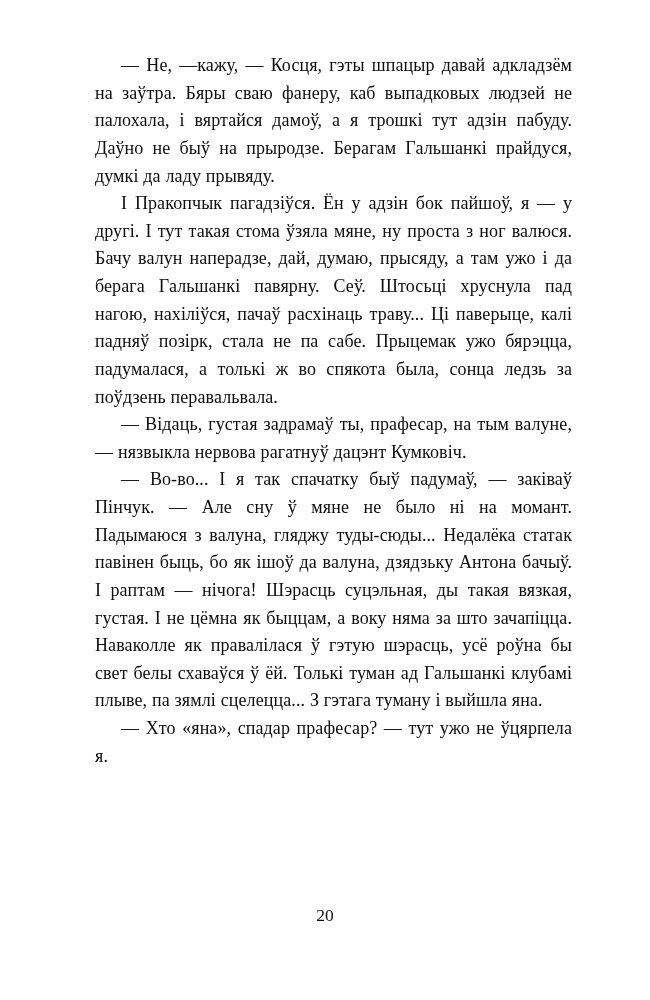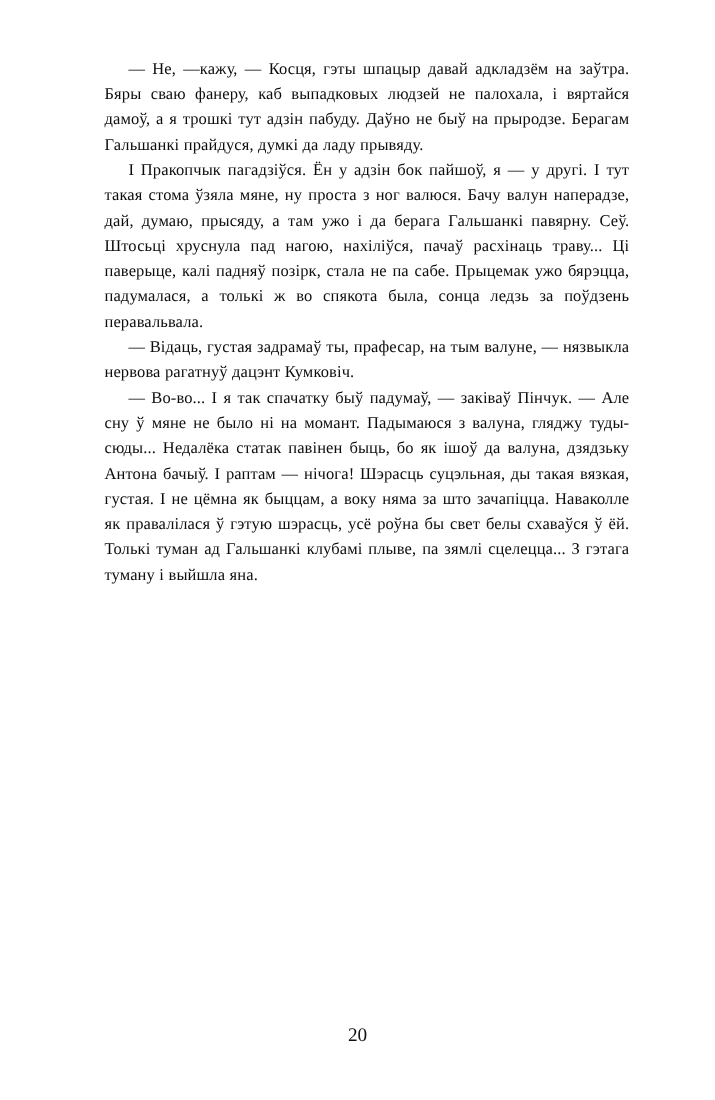--- a/index.html
+++ b/index.html
@@ -18,51 +18,52 @@
   .page {
     position: absolute;
     left: 0;
     top: 0;
     width: 650px;
     height: 1000px;
     box-sizing: border-box;
     padding: 52px 78px 0 95px;
   }
   .body-text {
-    font-size: 15px;
+    font-size: 18px;
     line-height: 1.535;
     text-align: justify;
     text-justify: inter-word;
     hyphens: manual;
     color: #0d0d0d;
   }
   .body-text p {
     margin: 0;
     text-indent: 1.45em;
     letter-spacing: 0.1px;
     word-spacing: 0.2px;
   }
   .folio {
     position: absolute;
     left: 0;
     right: 0;
-    top: 930px;
+    top: 905px;
     text-align: center;
     font-size: 17.5px;
     color: #111111;
     font-family: "Liberation Serif", "DejaVu Serif", serif;
   }
 </style>
 </head>
 <body>
 
 <div class="page">
 
   <div class="body-text">
     <p>— Не, —кажу, — Косця, гэты шпацыр давай адкладзём на заўтра. Бяры сваю фанеру, каб выпадковых людзей не палохала, і вяртайся дамоў, а я трошкі тут адзін пабуду. Даўно не быў на прыродзе. Берагам Гальшанкі прайдуся, думкі да ладу прывяду.</p>
     <p>І Пракопчык пагадзіўся. Ён у адзін бок пайшоў, я — у другі. І тут такая стома ўзяла мяне, ну проста з ног валюся. Бачу валун наперадзе, дай, думаю, прысяду, а там ужо і да берага Гальшанкі павярну. Сеў. Штосьці хруснула пад нагою, нахіліўся, пачаў расхінаць траву... Ці паверыце, калі падняў позірк, стала не па сабе. Прыцемак ужо бярэцца, падумалася, а толькі ж во спякота была, сонца ледзь за поўдзень перавальвала.</p>
     <p>— Відаць, густая задрамаў ты, прафесар, на тым валуне, — нязвыкла нервова рагатнуў дацэнт Кумковіч.</p>
     <p>— Во-во... І я так спачатку быў падумаў, — заківаў Пінчук. — Але сну ў мяне не было ні на момант. Падымаюся з валуна, гляджу туды-сюды... Недалёка статак павінен быць, бо як ішоў да валуна, дзядзьку Антона бачыў. І раптам — нічога! Шэрасць суцэльная, ды такая вязкая, густая. І не цёмна як быццам, а воку няма за што зачапіцца. Наваколле як правалілася ў гэтую шэрасць, усё роўна бы свет белы схаваўся ў ёй. Толькі туман ад Гальшанкі клубамі плыве, па зямлі сцелецца... З гэтага туману і выйшла яна.</p>
+    <p>— Хто «яна», спадар прафесар? — тут ужо не ўцярпела я.</p>
   </div>
 
   <div class="folio">20</div>
 
 </div>
 
 </body></html>

